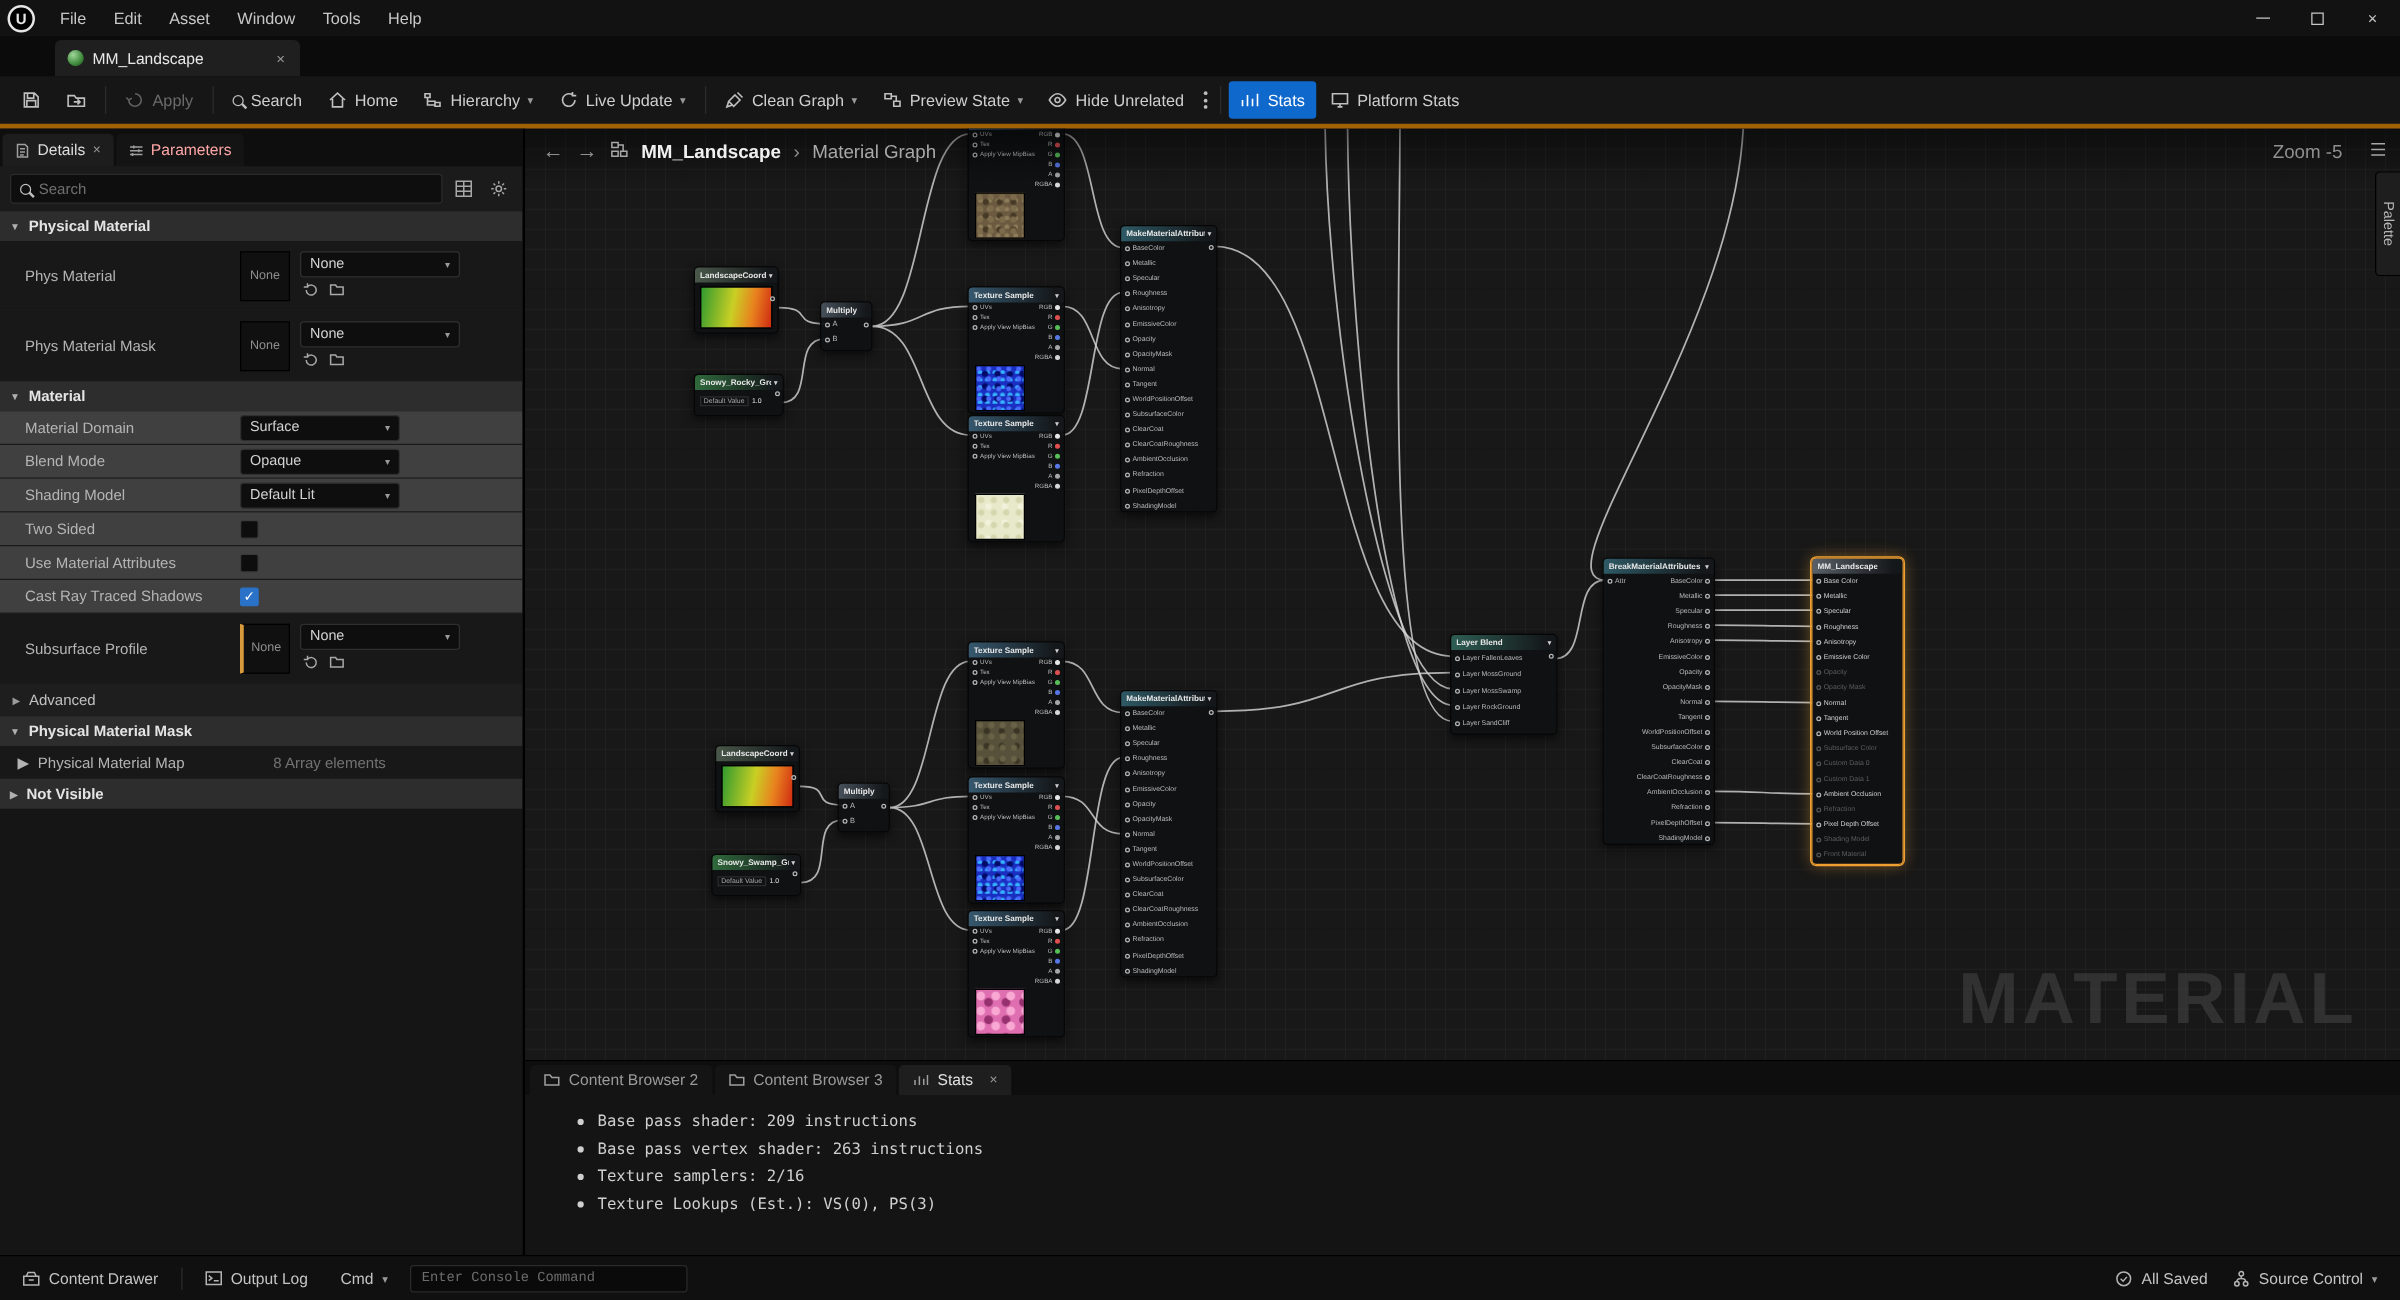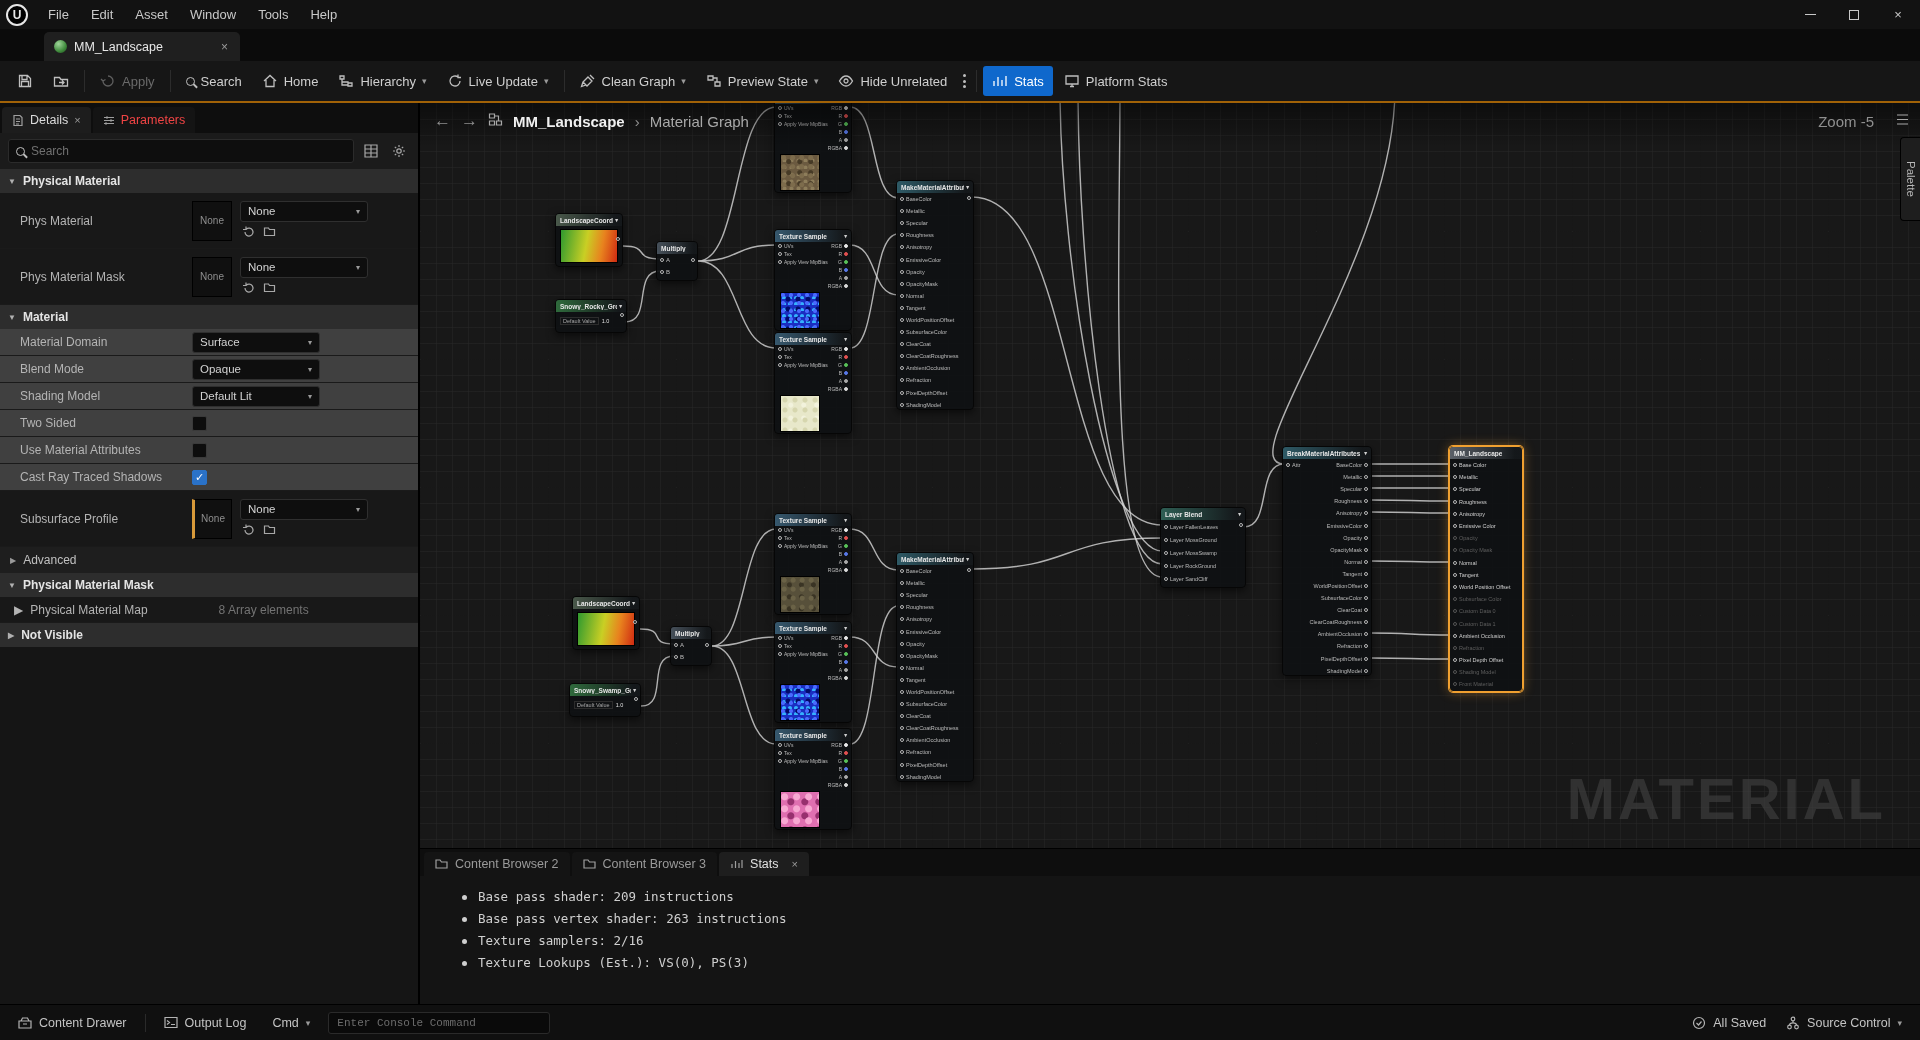--- a/index.html
+++ b/index.html
@@ -17,21 +17,21 @@
   .maximize-glyph { display:inline-block; width:10px; height:10px; border:1px solid #c8c8c8; }
 
   
   .tabbar { position:absolute; left:0; top:29px; right:0; height:32px; background:#0b0b0b; display:flex; align-items:flex-end; padding-left:44px; }
   .asset-tab { height:29px; background:#1f1f1f; border-radius:5px 5px 0 0; display:flex; align-items:center; gap:7px; padding:0 10px; min-width:196px; }
   .asset-tab .sphere { width:13px; height:13px; border-radius:50%; background:radial-gradient(circle at 35% 30%, #9fd69a, #3f8a3c 60%, #1c4a1c); }
   .asset-tab .label { color:#e8e8e8; font-size:12.5px; }
   .asset-tab .close { margin-left:auto; color:#9a9a9a; font-size:12px; padding:0 2px; }
 
   
-  .toolbar { position:absolute; left:0; top:61px; right:0; height:42px; background:#161616; border-bottom:2px solid #a16207; display:flex; align-items:center; gap:2px; padding:0 8px; }
+  .toolbar { position:absolute; left:0; top:61px; right:0; height:42px; background:#161616; border-bottom:4px solid #a16207; display:flex; align-items:center; gap:2px; padding:0 8px; }
   .tbtn { display:flex; align-items:center; gap:6px; padding:7px 9px; border-radius:3px; color:#cfcfcf; font-size:13px; cursor:default; }
   .tbtn svg { stroke:#bfbfbf; fill:none; stroke-width:1.3; }
   .tbtn.disabled, .tbtn.disabled svg { color:#6a6a6a; stroke:#5f5f5f; }
   .tbtn .caret { font-size:9px; color:#9a9a9a; }
   .tsep { width:1px; height:22px; background:#2c2c2c; margin:0 4px; }
   .stats-btn { background:#0f68cc; color:#fff; }
   .stats-btn svg { stroke:#fff; }
   .kebab { width:4px; display:flex; flex-direction:column; gap:2.5px; align-items:center; padding:0 6px; }
   .kebab i { width:3px; height:3px; background:#bdbdbd; border-radius:50%; }
   .mag { width:9px; height:9px; border:1.5px solid #bfbfbf; border-radius:50%; position:relative; flex:none; }
@@ -60,21 +60,21 @@
   .sp-dark { background:radial-gradient(circle at 35% 30%, #8c8c8c, #2e2e2e); }
   .sp-half { background:linear-gradient(90deg, #cfcfcf 50%, #3e3e3e 50%); }
   .axis-gizmo { position:absolute; left:8px; bottom:4px; }
   .axis-z { fill:#5a8fd6; font-size:9px; }
   .axis-x { fill:#d04040; font-size:9px; }
 
   
   .details { flex:1; display:flex; flex-direction:column; overflow:hidden; background:#151515; }
   .d-tabs { height:30px; background:#0e0e0e; display:flex; align-items:flex-end; gap:2px; padding:0 2px; flex:none; }
   .d-tab { height:26px; display:flex; align-items:center; gap:6px; padding:0 10px; background:#1d1d1d; border-radius:4px 4px 0 0; font-size:12.5px; color:#dcdcdc; }
-  .d-tab.inactive { background:#141414; color:#ef4444; }
+  .d-tab.inactive { background:#141414; color:#fca5a5; }
   .d-tab svg { stroke:#9f9f9f; fill:none; stroke-width:1.2; }
   .d-tab .close { color:#9a9a9a; font-size:11px; }
   .d-search-row { height:36px; display:flex; align-items:center; gap:6px; padding:0 8px; flex:none; background:#1b1b1b; }
   .d-search { flex:1; height:24px; background:#0e0e0e; border:1px solid #2b2b2b; border-radius:3px; display:flex; align-items:center; gap:6px; padding:0 7px; }
   .d-search input { background:transparent; border:none; outline:none; color:#c8c8c8; font-size:12px; width:100%; font-family:"Liberation Sans", sans-serif; }
   .d-search input::placeholder { color:#707070; }
   .d-icon { display:flex; align-items:center; justify-content:center; width:22px; height:22px; }
   .d-icon svg { stroke:#a8a8a8; fill:none; stroke-width:1.2; }
   .d-sec { height:24px; background:#2d2d2d; display:flex; align-items:center; gap:7px; padding:0 8px; font-size:12px; font-weight:bold; color:#e4e4e4; flex:none; }
   .d-sec .car { font-size:8px; color:#b0b0b0; }

